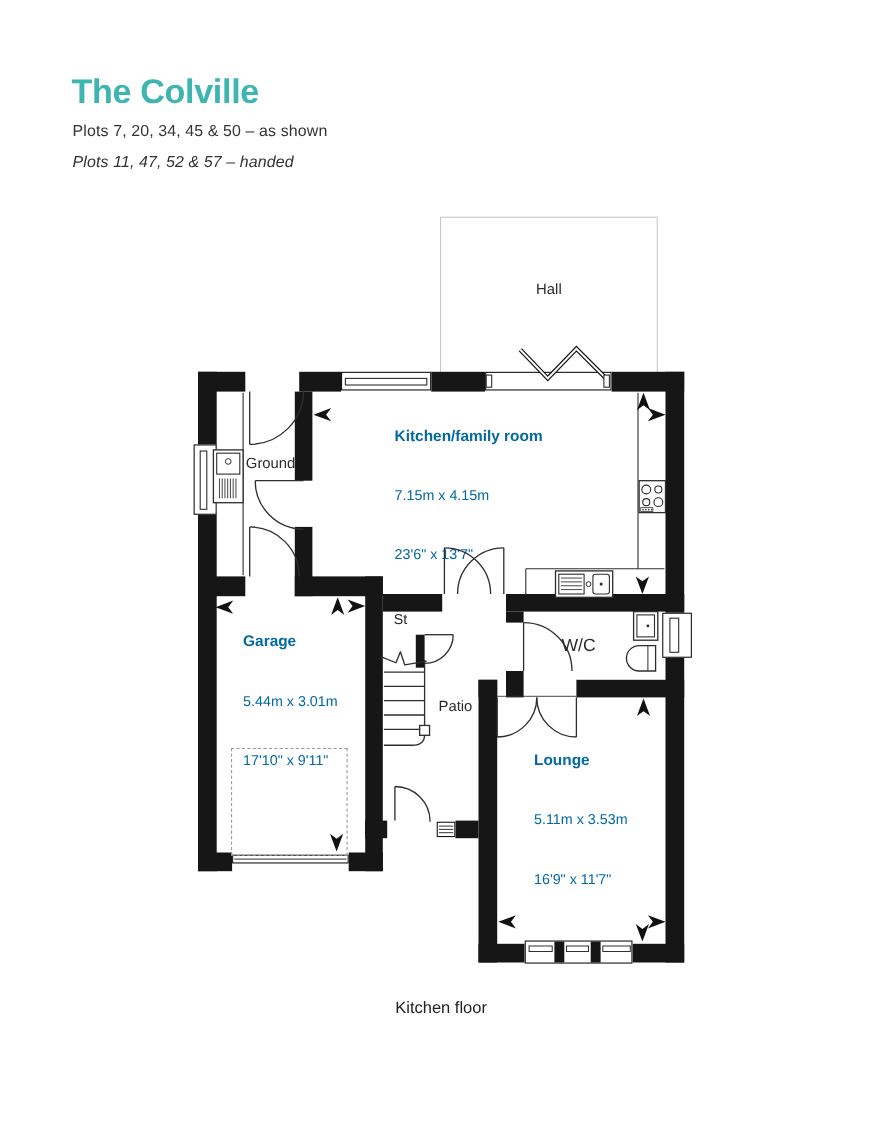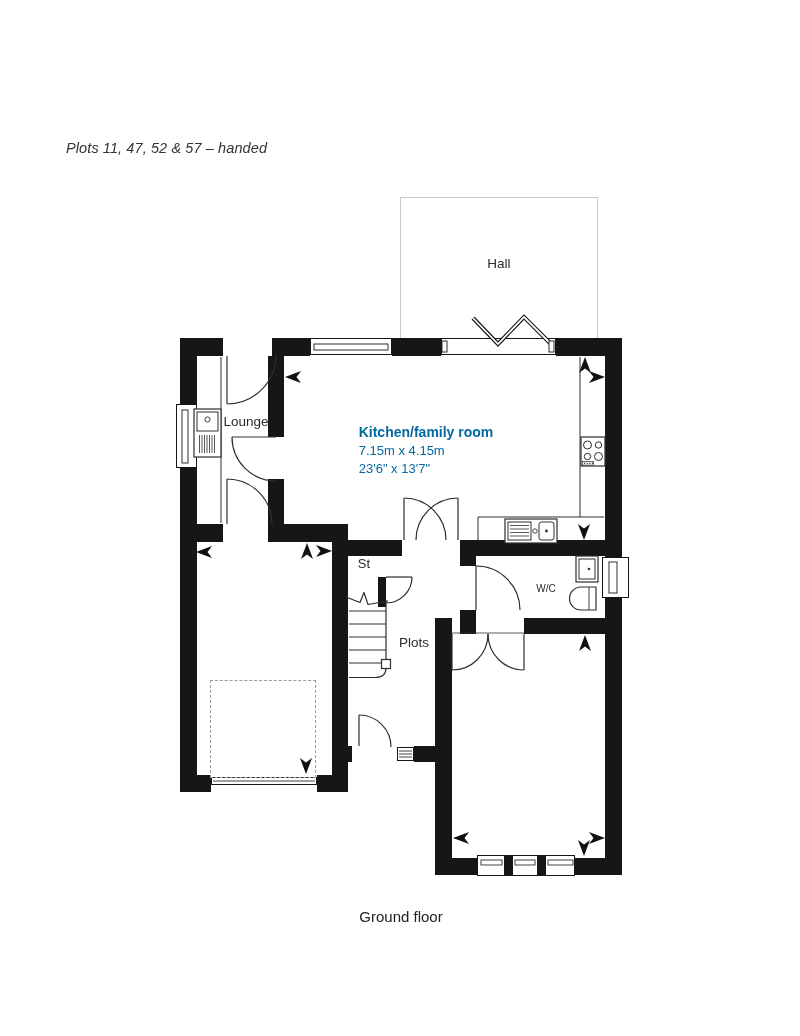--- a/index.html
+++ b/index.html
@@ -14,30 +14,32 @@
   .thinframe{position:absolute;background:#fff;border:1.2px solid #161616;box-sizing:border-box;}
   .patio{position:absolute;left:400px;top:197px;width:198px;height:144px;
          border:1.5px solid #c8c8c8;box-sizing:border-box;}
   .dashed{position:absolute;left:210px;top:680px;width:106px;height:98px;
           border:1px dashed #9b9b9b;box-sizing:border-box;}
   .label{position:absolute;transform:translate(-50%,-50%);white-space:nowrap;
          font-size:13.5px;color:#2b2b2b;}
   .room-block{position:absolute;transform:translate(-50%,-50%);text-align:left;
               white-space:nowrap;color:#0369a1;}
   .rn{font-size:14px;font-weight:700;line-height:19px;}
-  .rd{font-size:13px;line-height:18px;}
+  .rd{font-size:13px;line-height:18px;margin-top:36px;}
   .caption{position:absolute;left:401px;top:916px;transform:translate(-50%,-50%);
            font-size:15px;color:#222;}
   svg.lines{position:absolute;left:0;top:0;pointer-events:none;}
 </style>
 </head>
 <body>
 
 <div class="page">
 
+  <div class="title">The Colville</div>
+  <div class="subtitle sub1">Plots 7, 20, 34, 45 &amp; 50 – as shown</div>
   <div class="subtitle sub2">Plots 11, 47, 52 &amp; 57 – handed</div>
 
   <div class="patio"></div>
 
   <div class="wall" style="left:180px;top:338px;width:43px;height:18px"></div>
   <div class="wall" style="left:272px;top:338px;width:38px;height:18px"></div>
   <div class="wall" style="left:392px;top:338px;width:49px;height:18px"></div>
   <div class="wall" style="left:556px;top:338px;width:66px;height:18px"></div>
   <div class="wall" style="left:180px;top:338px;width:17px;height:70px"></div>
   <div class="wall" style="left:180px;top:466px;width:17px;height:326px"></div>
@@ -69,34 +71,44 @@
   <div class="window" style="left:477px;top:855px;width:98px;height:21px"></div>
   <div class="wall" style="left:504px;top:856px;width:9px;height:19px"></div>
   <div class="wall" style="left:537px;top:856px;width:9px;height:19px"></div>
   <div class="thinframe" style="left:441px;top:338px;width:115px;height:17px"></div>
   <div class="thinframe" style="left:397px;top:747px;width:17px;height:14px"></div>
   <div class="thinframe" style="left:211px;top:777px;width:106px;height:8px"></div>
 
   <div class="dashed"></div>
 
   <div class="label" style="left:499px;top:263px">Hall</div>
-  <div class="label" style="left:246px;top:421px">Lounge</div>
+  <div class="label" style="left:246px;top:421px">Ground</div>
   <div class="label" style="left:364px;top:563px;font-size:13px">St</div>
-  <div class="label" style="left:414px;top:642px">Plots</div>
-  <div class="label" style="left:546px;top:588px;font-size:10px">W/C</div>
+  <div class="label" style="left:414px;top:642px">Patio</div>
+  <div class="label" style="left:526px;top:588px;font-size:16px">W/C</div>
 
   <div class="room-block" style="left:426px;top:450px">
     <div class="rn">Kitchen/family room</div>
     <div class="rd">7.15m x 4.15m</div>
     <div class="rd">23'6" x 13'7"</div>
   </div>
 
-
-
-  <div class="caption">Ground floor</div>
+  <div class="room-block" style="left:264px;top:637px">
+    <div class="rn">Garage</div>
+    <div class="rd">5.44m x 3.01m</div>
+    <div class="rd">17'10" x 9'11"</div>
+  </div>
+
+  <div class="room-block" style="left:528px;top:745px">
+    <div class="rn">Lounge</div>
+    <div class="rd">5.11m x 3.53m</div>
+    <div class="rd">16'9" x 11'7"</div>
+  </div>
+
+  <div class="caption">Kitchen floor</div>
 
   <svg class="lines" width="800" height="1036" viewBox="0 0 800 1036">
     <g stroke="#2e2e2e" stroke-width="1.2" fill="none">
 
       <polyline points="473,318 498,344 524,317 551,344" stroke="#161616" stroke-width="4"></polyline>
       <polyline points="473,318 498,344 524,317 551,344" stroke="#ffffff" stroke-width="1.8"></polyline>
       <rect x="442" y="341" width="5" height="11" fill="#fff" stroke-width="1"></rect>
       <rect x="549" y="341" width="5" height="11" fill="#fff" stroke-width="1"></rect>
 
       <rect x="314" y="344" width="74" height="6" stroke-width="1"></rect>

